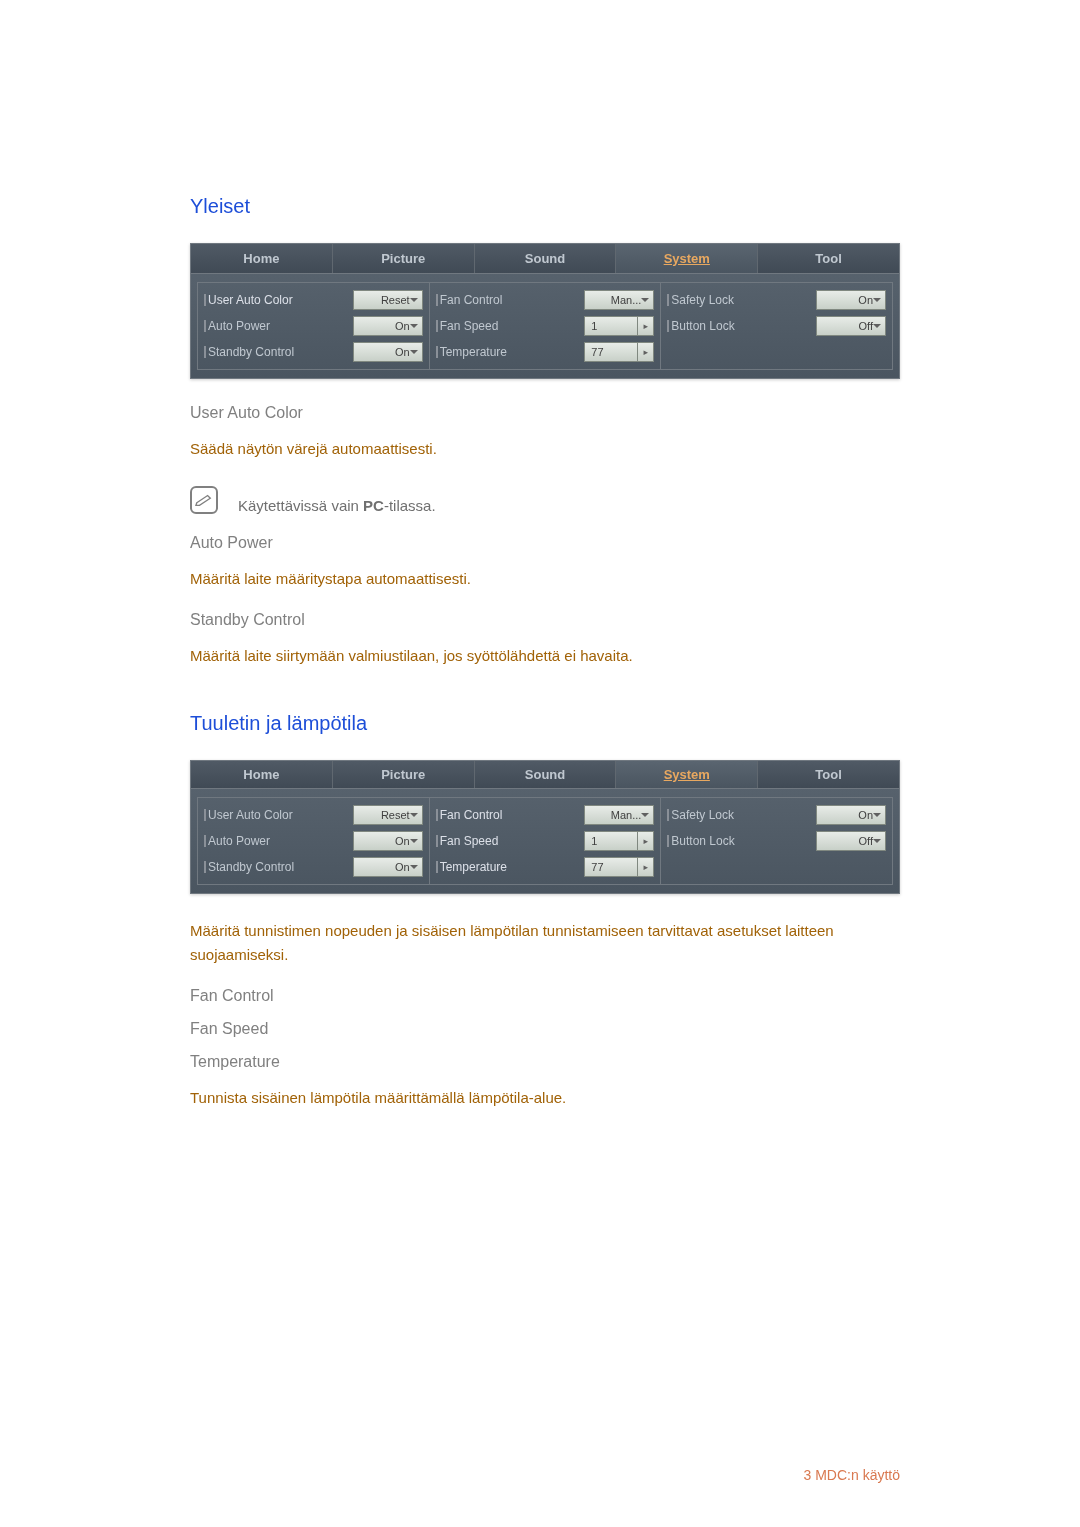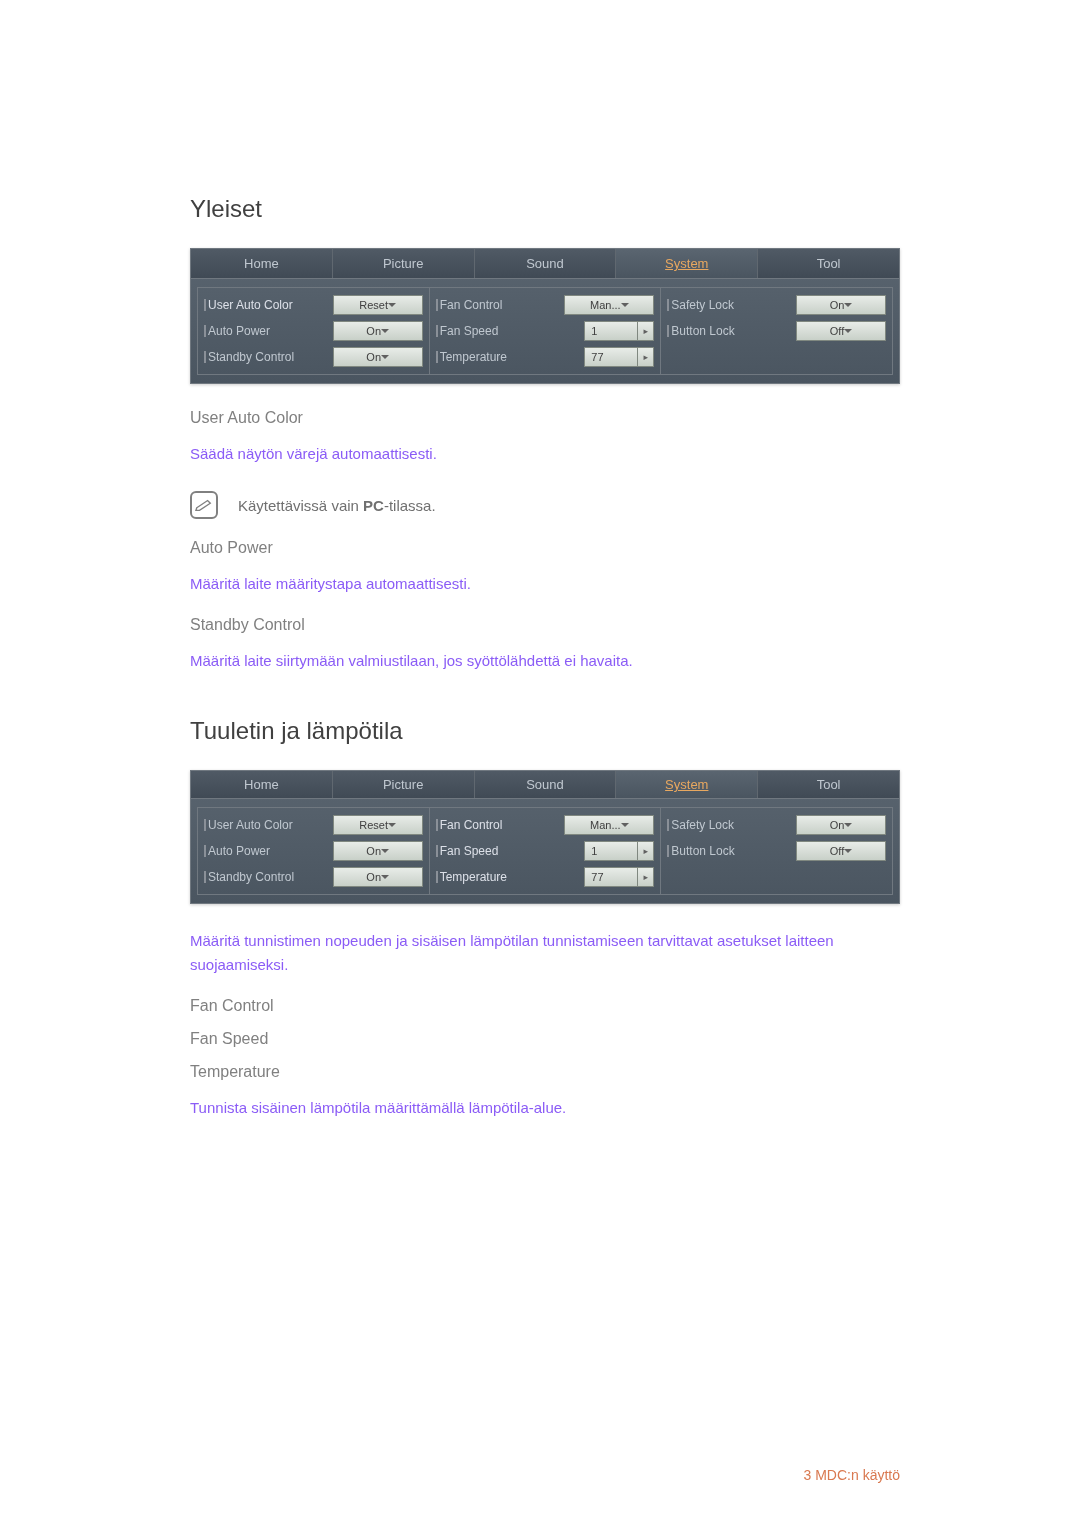--- a/index.html
+++ b/index.html
@@ -12,42 +12,42 @@
       height: 1527px;
       background: #ffffff;
       font-family: Arial, Helvetica, sans-serif;
       color: #333;
       position: relative;
     }
     .content {
       padding: 195px 180px 0 190px;
     }
     .section-heading {
-      color: #404040;
-      font-size: 24px;
+      color: #1d4ed8;
+      font-size: 20px;
       font-weight: normal;
       margin-bottom: 25px;
     }
     .panel {
       background: linear-gradient(to bottom, #5a6570, #4a5560);
       border: 1px solid #707880;
       margin-bottom: 25px;
       box-shadow: 0 1px 3px rgba(0,0,0,0.2);
     }
     .tab-strip {
       display: flex;
       background: linear-gradient(to bottom, #4a5560, #3a4350);
       border-bottom: 1px solid #707880;
     }
     .tab {
       flex: 1;
       text-align: center;
       padding: 7px 0;
       font-size: 13px;
-      font-weight: normal;
+      font-weight: bold;
       color: #c0c8d0;
       border-right: 1px solid #606870;
       background: linear-gradient(to bottom, #505a65, #404a55);
       cursor: pointer;
     }
     .tab:last-child {
       border-right: none;
     }
     .tab.active {
       color: #e8a860;
@@ -88,24 +88,24 @@
       background: #8a9098;
       display: inline-block;
     }
     .panel-label.highlight {
       color: #dce0e8;
     }
     .dropdown-ctrl {
       background: linear-gradient(to bottom, #e8ece8, #c8d0c8);
       border: 1px solid #808880;
       height: 20px;
-      width: 90px;
-      display: flex;
-      align-items: center;
-      justify-content: center;
+      width: 70px;
+      display: flex;
+      align-items: center;
+      justify-content: flex-end;
       font-size: 11px;
       color: #404040;
       padding: 0 4px;
       cursor: pointer;
     }
     .dropdown-ctrl .caret {
       width: 0;
       height: 0;
       border-left: 4px solid transparent;
       border-right: 4px solid transparent;
@@ -135,28 +135,28 @@
       color: #606060;
     }
     .sub-heading {
       color: #808080;
       font-size: 16px;
       font-weight: normal;
       margin-bottom: 15px;
       margin-top: 5px;
     }
     .body-text {
-      color: #8b5cf6;
+      color: #a16207;
       font-size: 15px;
       line-height: 1.6;
       margin-bottom: 20px;
     }
     .note-row {
       display: flex;
-      align-items: center;
+      align-items: flex-end;
       gap: 20px;
       margin-bottom: 20px;
       margin-top: 25px;
     }
     .note-icon {
       width: 28px;
       height: 28px;
       border: 2px solid #808080;
       border-radius: 6px;
       display: flex;

